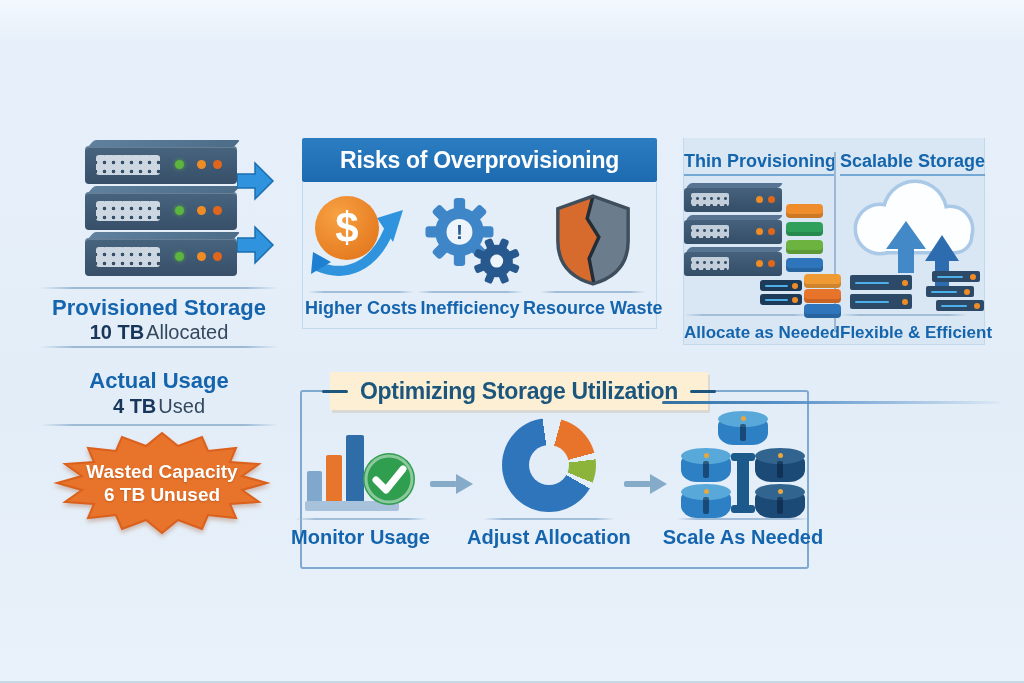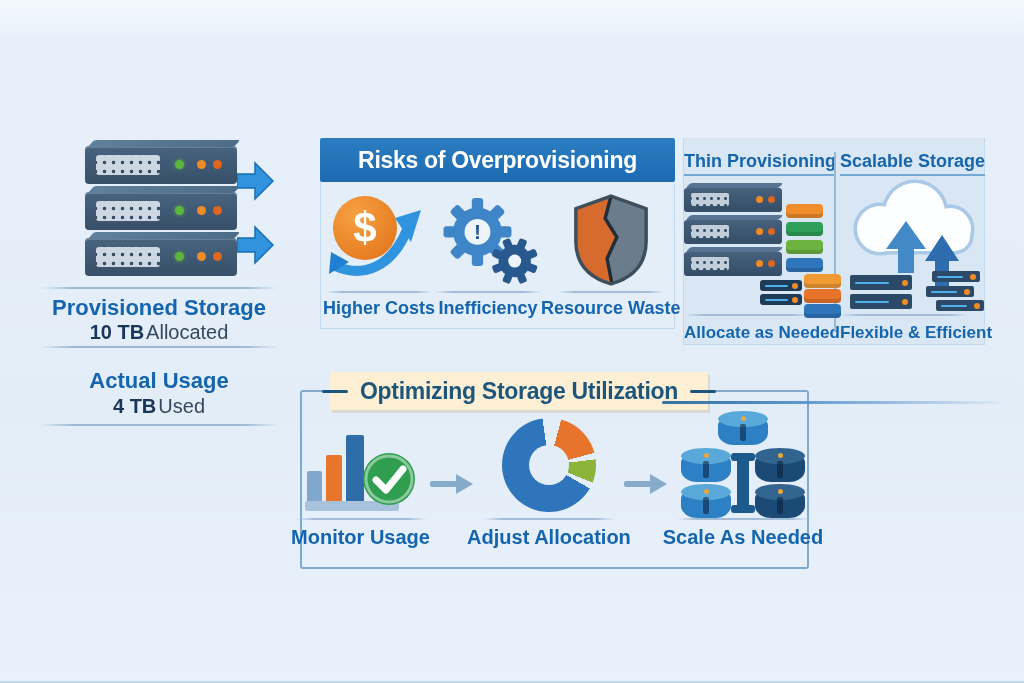--- a/index.html
+++ b/index.html
@@ -41,21 +41,21 @@
 
   .burst{position:absolute;left:52px;top:428px;width:220px;height:110px;filter:drop-shadow(0 3px 2px rgba(150,60,10,.30));}
   .burst svg{position:absolute;inset:0;}
   .burst-text{position:absolute;inset:0;display:flex;flex-direction:column;align-items:center;justify-content:center;gap:1px;
     color:#fff;font-weight:bold;font-size:19px;text-shadow:0 1px 2px rgba(120,50,0,.35);white-space:nowrap;}
 
   
   .panel{position:absolute;}
   .panel-header{height:44px;display:flex;align-items:center;justify-content:center;color:#fff;font-weight:bold;
     font-size:23px;background:linear-gradient(180deg,#2b7dc1,#1d6ab0);border-radius:2px;letter-spacing:-.3px;white-space:nowrap;}
-  .risks{left:320px;top:138px;width:355px;border-radius:28px;}
+  .risks{left:302px;top:138px;width:355px;border-radius:28px;}
   .risks .panel-body{height:146px;background:#e4eef9;border:1px solid #c2d8ec;border-top:none;display:flex;padding:0 2px;}
   .risk-cell{flex:1;display:flex;flex-direction:column;align-items:center;justify-content:flex-end;padding-bottom:9px;}
   .risk-icon-wrap{height:96px;display:flex;align-items:center;justify-content:center;}
   .cell-div{width:106px;height:2px;margin:3px 0 5px;
     background:linear-gradient(90deg,rgba(150,180,210,0),#a2bdd8 15%,#a2bdd8 85%,rgba(150,180,210,0));}
   .risk-label{font-size:18px;font-weight:bold;color:#1464ae;white-space:nowrap;}
 
   .solution{left:683px;top:138px;width:302px;}
   .solution .panel-body{position:relative;height:206px;background:#d9e7f4;border:1px solid #c2d8ec;border-top:none;display:flex;}
   .vdiv{position:absolute;left:50%;top:14px;bottom:12px;width:2px;background:#9db8d2;}
@@ -182,20 +182,29 @@
   <div class="ltext val pv">
     <span class="vb">10 TB</span><span class="vs">Allocated</span>
   </div>
   <div class="ldiv d2"></div>
   <div class="ltext lab al">Actual Usage</div>
   <div class="ltext val av">
     <span class="vb">4 TB</span><span class="vs">Used</span>
   </div>
   <div class="ldiv d3"></div>
 
+  <div class="burst">
+    <svg viewBox="0 0 220 110">
+      <polygon fill="#e8742c" stroke="#da601c" stroke-width="2" points="215,55 190,62 207,74 178,76 184,90 156,87 150,101 126,92 110,105 94,92 70,101 64,87 36,90 42,76 13,74 30,62 5,55 30,48 13,36 42,34 36,20 64,23 70,9 94,18 110,5 126,18 150,9 156,23 184,20 178,34 207,36 190,48"></polygon>
+    </svg>
+    <div class="burst-text">
+      <span>Wasted Capacity</span>
+      <span>6 TB Unused</span>
+    </div>
+  </div>
 
   <div class="panel risks">
     <div class="panel-header">Risks of Overprovisioning</div>
     <div class="panel-body">
 
       <div class="risk-cell">
         <div class="risk-icon-wrap">
           <div class="icon-cost">
             <div class="cost-circle">
                 <span>$</span>

